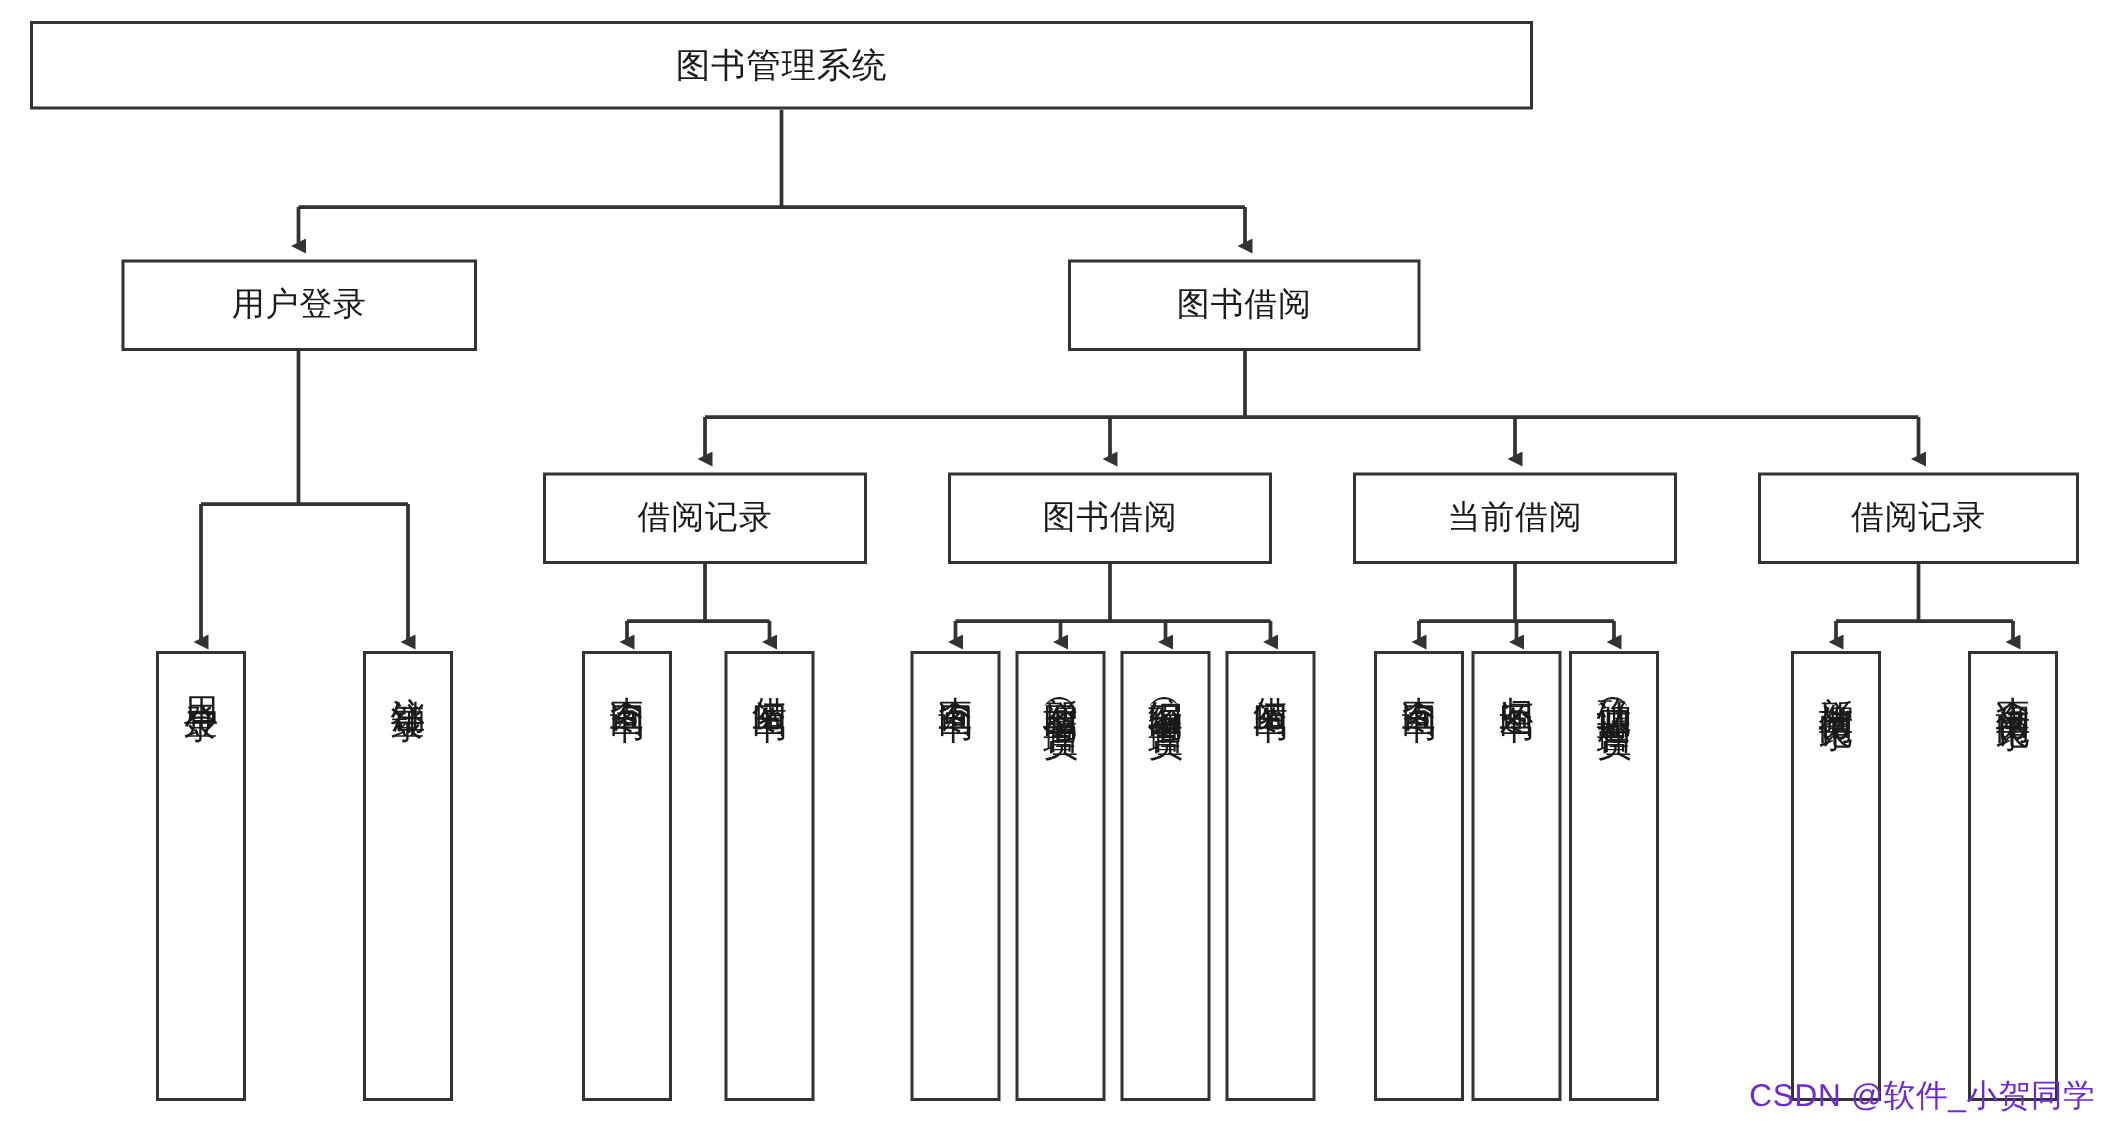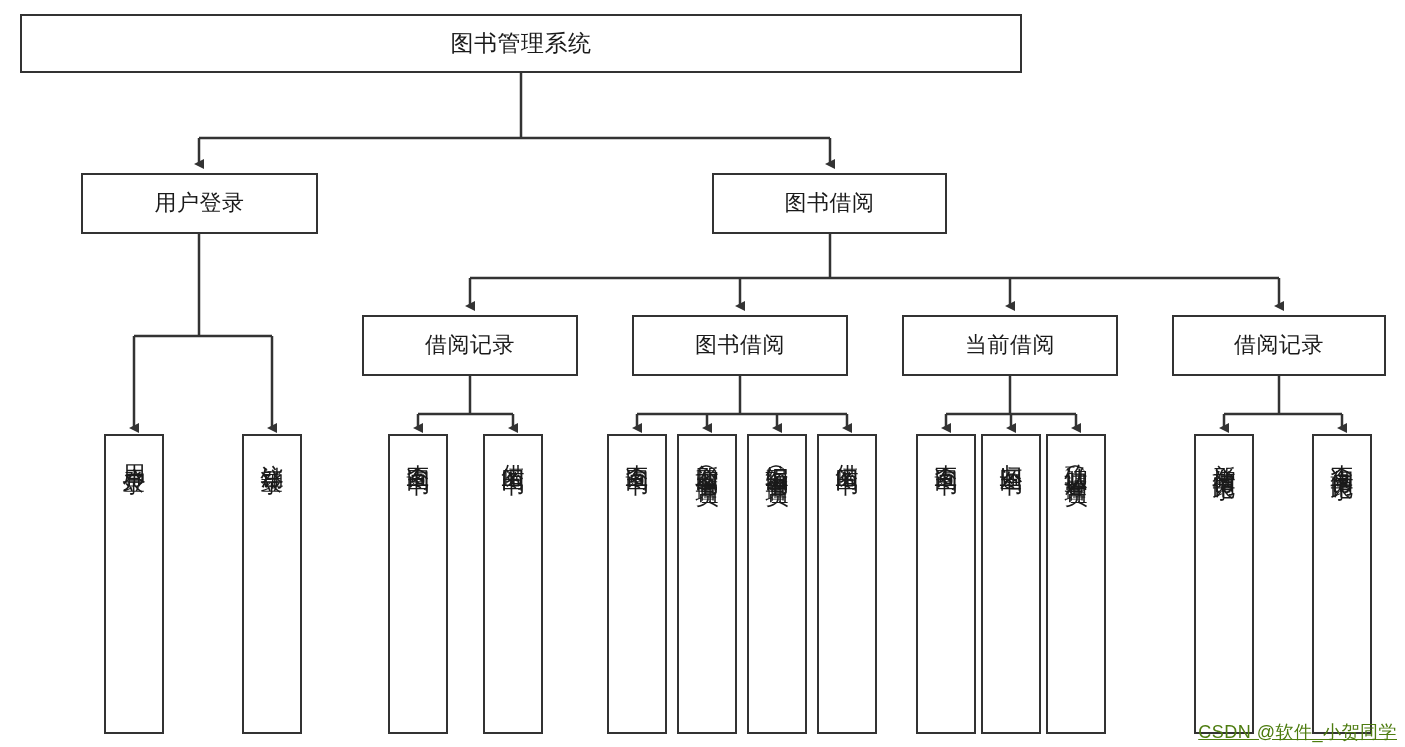--- a/index.html
+++ b/index.html
@@ -37,25 +37,24 @@
     font-size:23px;
     letter-spacing:3px;
     line-height:1;
     white-space:nowrap;
   }
   svg.edges{position:absolute;left:0;top:0;width:1405px;height:747px;pointer-events:none;}
   .watermark{
     position:absolute;
     right:8px;
     bottom:4px;
-    font-size:18px;
-    color:#4d7c0f;
+    font-size:21px;
+    color:#6d28d9;
     letter-spacing:0.5px;
     white-space:nowrap;
-    text-decoration:underline;
   }
 </style>
 </head>
 <body>
 
 <div id="diagram">
 
   <svg class="edges" viewBox="0 0 1405 747">
     <defs>
       <marker id="arrow" markerWidth="10" markerHeight="10" refX="5" refY="5" orient="auto" markerUnits="userSpaceOnUse">

